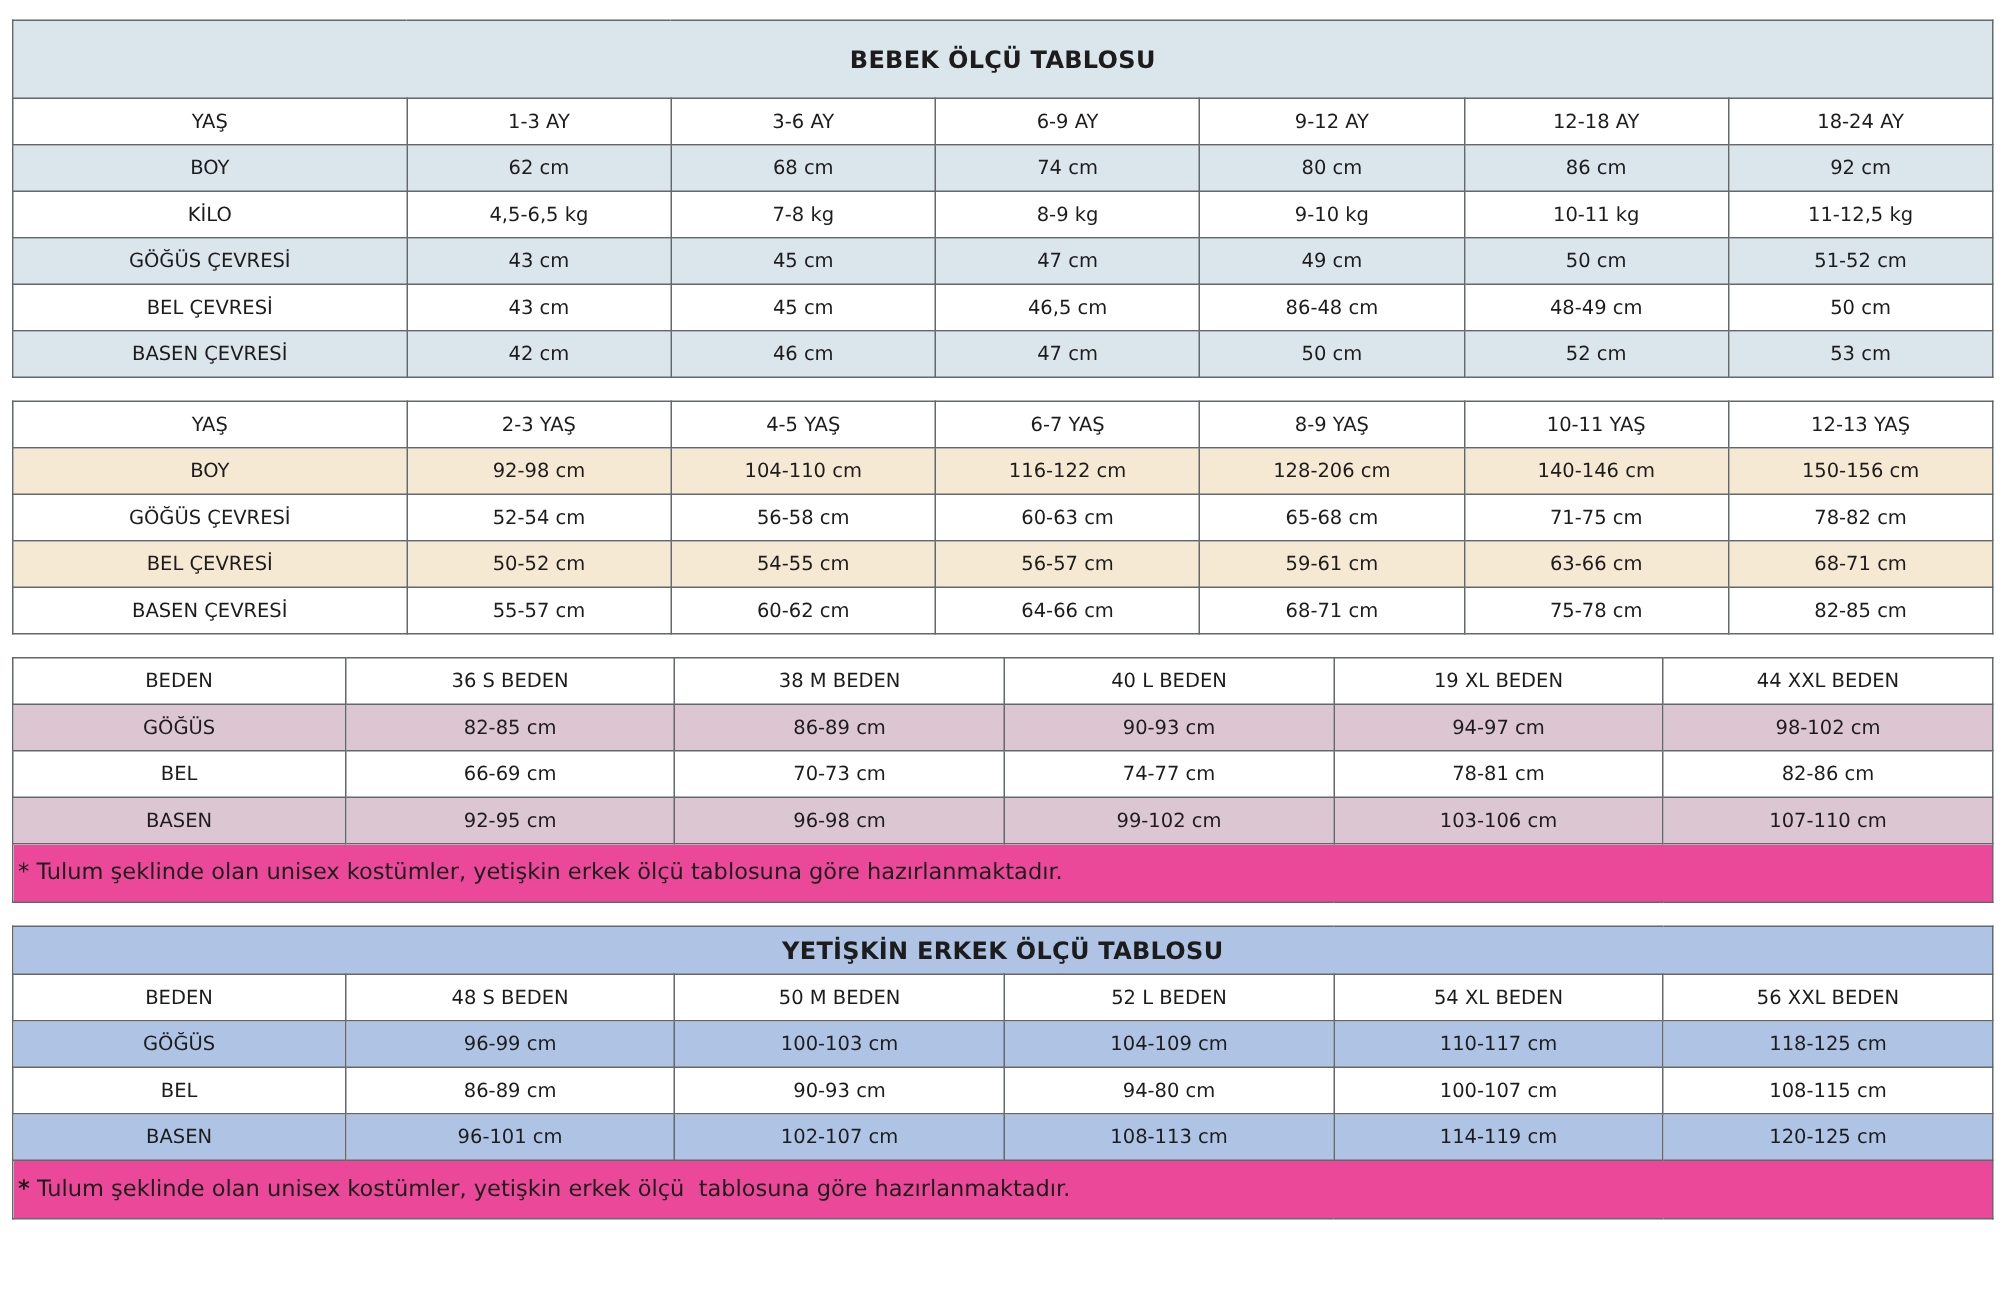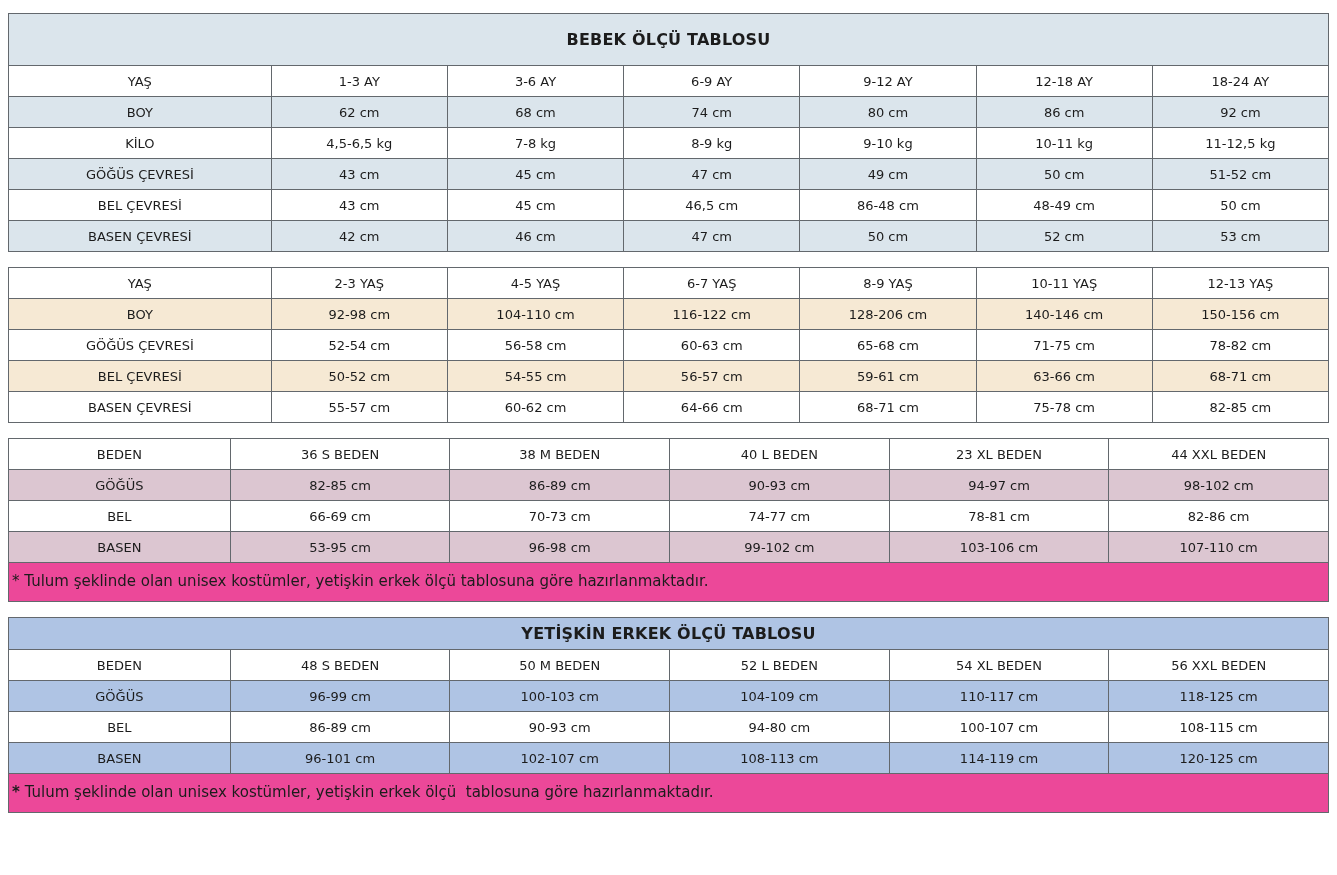--- a/index.html
+++ b/index.html
@@ -196,42 +196,42 @@
         <col>
         <col>
         <col>
       </colgroup>
       <tbody>
         <tr>
           <td>BEDEN</td>
           <td>36 S BEDEN</td>
           <td>38 M BEDEN</td>
           <td>40 L BEDEN</td>
-          <td>23 XL BEDEN</td>
+          <td>19 XL BEDEN</td>
           <td>44 XXL BEDEN</td>
         </tr>
         <tr class="accent-row">
           <td>GÖĞÜS</td>
           <td>82-85 cm</td>
           <td>86-89 cm</td>
           <td>90-93 cm</td>
           <td>94-97 cm</td>
           <td>98-102 cm</td>
         </tr>
         <tr>
           <td>BEL</td>
           <td>66-69 cm</td>
           <td>70-73 cm</td>
           <td>74-77 cm</td>
           <td>78-81 cm</td>
           <td>82-86 cm</td>
         </tr>
         <tr class="accent-row">
           <td>BASEN</td>
-          <td>53-95 cm</td>
+          <td>92-95 cm</td>
           <td>96-98 cm</td>
           <td>99-102 cm</td>
           <td>103-106 cm</td>
           <td>107-110 cm</td>
         </tr>
         <tr>
           <td colspan="6" class="note-cell"><span>*</span> Tulum şeklinde olan unisex kostümler, yetişkin erkek ölçü tablosuna göre hazırlanmaktadır.</td>
         </tr>
       </tbody>
     </table>

